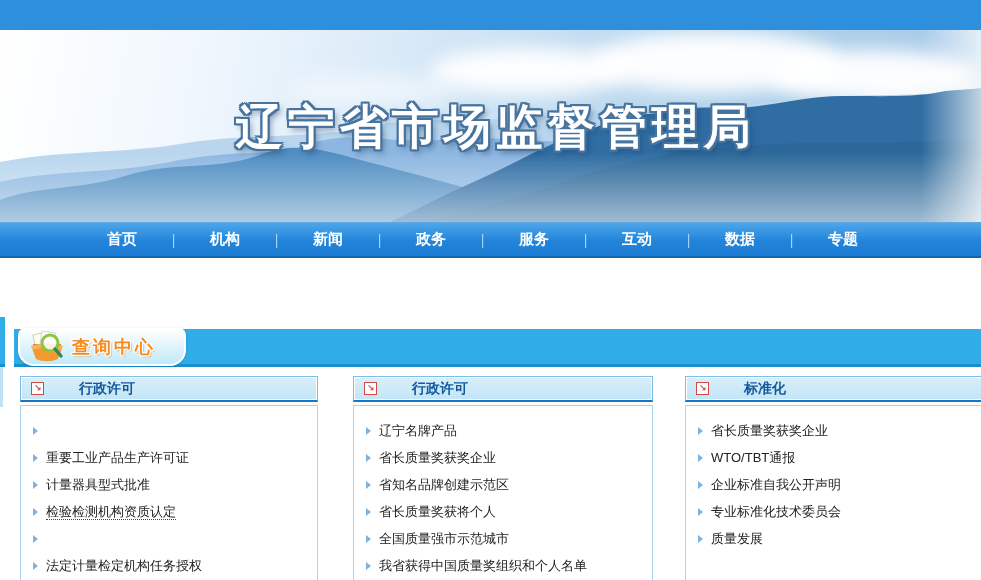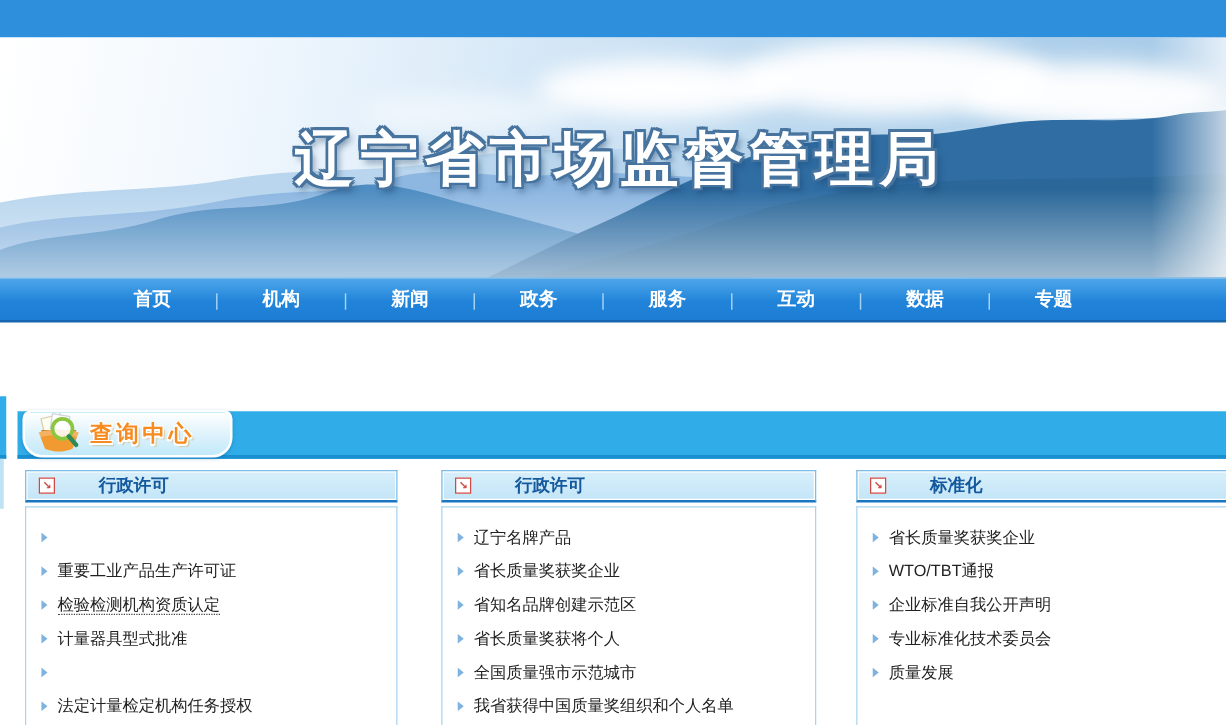--- a/index.html
+++ b/index.html
@@ -136,22 +136,22 @@
 
   <section class="column col1">
     <div class="col-header">
       <span class="hdr-icon">↘</span>
       <span class="hdr-title">行政许可</span>
     </div>
     <div class="col-body">
       <ul class="link-list">
         <li class="link-row"><span class="tri"></span></li>
         <li class="link-row"><span class="tri"></span><a class="link">重要工业产品生产许可证</a></li>
+        <li class="link-row"><span class="tri"></span><a class="link">计量器具型式批准</a></li>
         <li class="link-row"><span class="tri"></span><a class="link hovered">检验检测机构资质认定</a></li>
-        <li class="link-row"><span class="tri"></span><a class="link">计量器具型式批准</a></li>
         <li class="link-row"><span class="tri"></span></li>
         <li class="link-row"><span class="tri"></span><a class="link">法定计量检定机构任务授权</a></li>
       </ul>
     </div>
   </section>
 
   <section class="column col2">
     <div class="col-header">
       <span class="hdr-icon">↘</span>
       <span class="hdr-title">行政许可</span>

